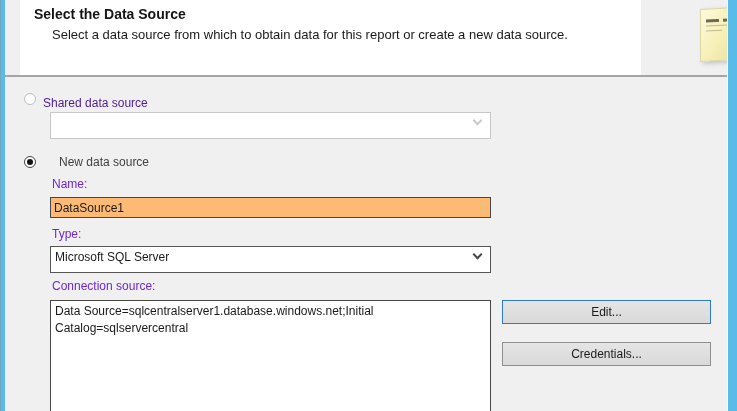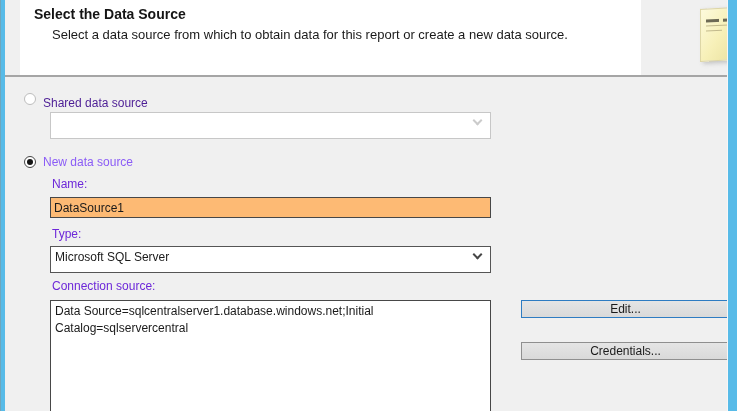--- a/index.html
+++ b/index.html
@@ -35,21 +35,21 @@
   .doc-line-thin2 { position: absolute; left: 5px; right: 11px; top: 21px; height: 1px; background: #c2b98c; }
 
   
   .radio { position: absolute; width: 12px; height: 12px; border-radius: 50%; background: #fff; }
   .radio.disabled { border: 1px solid #bdbdbd; }
   .radio.selected { border: 1px solid #454545; }
   .radio.selected::after { content: ""; position: absolute; left: 2px; top: 2px; width: 6px; height: 6px; border-radius: 50%; background: #141414; }
   #shared-radio { left: 24px; top: 93px; }
   #new-radio { left: 24px; top: 156px; }
   #shared-label { position: absolute; left: 43px; top: 96px; color: #4c1d95; }
-  #new-label { position: absolute; left: 43px; top: 155px; color: #8b5cf6; }
+  #new-label { position: absolute; left: 59px; top: 155px; color: #404040; }
 
   
   .fld-label { position: absolute; color: #6d28d9; }
   #name-label { left: 52px; top: 177px; }
   #type-label { left: 52px; top: 227px; }
   #conn-label { left: 52px; top: 279px; }
 
   
   .combo { position: absolute; left: 50px; width: 441px; height: 27px; background: #fff; cursor: default; }
   .combo .value { position: absolute; left: 4px; top: 3px; white-space: nowrap; }
@@ -68,21 +68,21 @@
   }
   #conn-text {
     position: absolute; left: 50px; top: 300px; width: 441px; height: 118px;
     border: 1px solid #474747; background: #fff; color: #1a1a1a;
     font: 12px/17px "Liberation Sans", sans-serif; padding: 2px 4px;
     resize: none; overflow: hidden; outline: none;
   }
 
   
   .btn {
-    position: absolute; left: 521px; width: 209px; height: 18px;
+    position: absolute; left: 502px; width: 209px; height: 24px;
     background: linear-gradient(#e5e5e5, #d9d9d9); color: #1a1a1a;
     font: 12px "Liberation Sans", sans-serif; cursor: default;
   }
   #edit-btn { top: 300px; border: 1px solid #2e7cc2; }
   #cred-btn { top: 342px; border: 1px solid #8f8f8f; text-align: center; }
 </style>
 </head>
 <body>
 
 <div class="screen">

